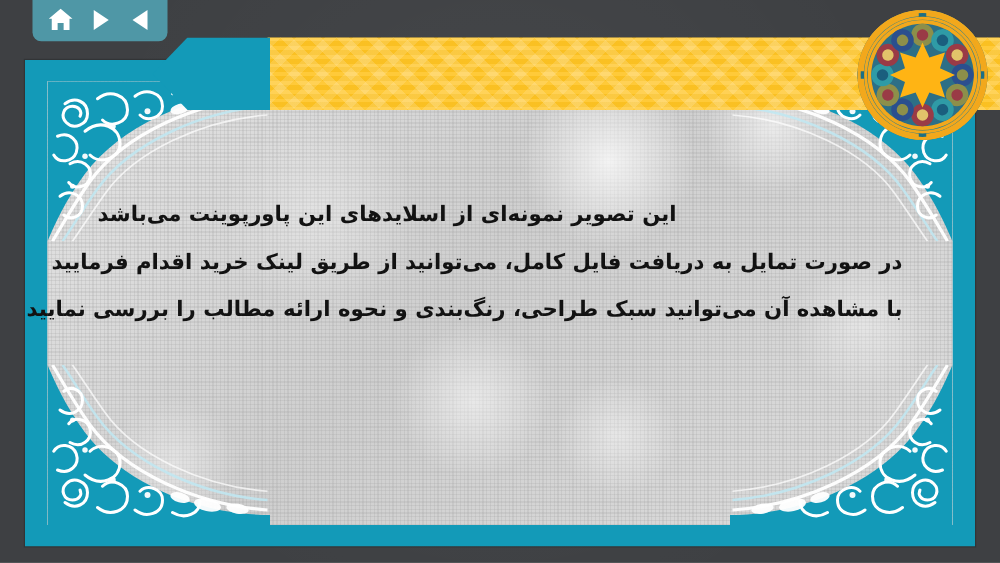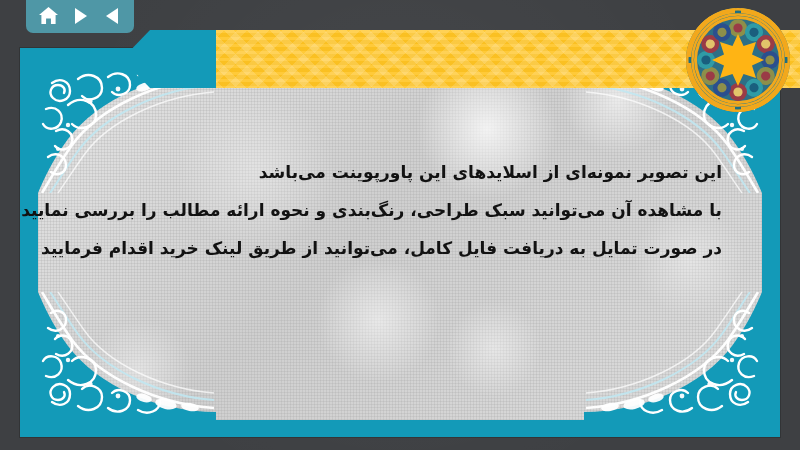--- a/index.html
+++ b/index.html
@@ -165,21 +165,21 @@
   .corner.bl { left: 0;  bottom: 0; transform: scaleY(-1); }
   .corner.br { right: 0; bottom: 0; transform: scale(-1,-1); }
 
   
   .body-copy {
     position: absolute;
     left: 40px;
     right: 40px;
     top: 88px;
     z-index: 6;
-    text-align: right;
+    text-align: left;
     direction: rtl;
     color: #111111;
   }
   .body-line {
     font-size: 17px;
     line-height: 38px;
     font-weight: bold;
     color: #121212;
     white-space: nowrap;
   }
@@ -303,22 +303,22 @@
             <circle cx="52" cy="36" r="2.6"></circle>
             <circle cx="30" cy="60" r="2.2"></circle>
             <circle cx="20" cy="84" r="2"></circle>
             <circle cx="80" cy="24" r="2.4"></circle>
           </g>
         </svg>
       </div>
 
       <div class="body-copy">
         <div class="body-line">این تصویر نمونه‌ای از اسلایدهای این پاورپوینت می‌باشد</div>
+        <div class="body-line">در صورت تمایل به دریافت فایل کامل، می‌توانید از طریق لینک خرید اقدام فرمایید</div>
         <div class="body-line">با مشاهده آن می‌توانید سبک طراحی، رنگ‌بندی و نحوه ارائه مطالب را بررسی نمایید</div>
-        <div class="body-line">در صورت تمایل به دریافت فایل کامل، می‌توانید از طریق لینک خرید اقدام فرمایید</div>
       </div>
 
     </div>
   </div>
 
   <div class="title-banner">
     <div class="banner-arrow">
       <svg viewBox="0 0 94 58" width="94" height="58" xmlns="http://www.w3.org/2000/svg">
         <path d="M94,0 L28,0 L0,29 L28,58 L94,58 Z" fill="#139ab8"></path>
       </svg>

